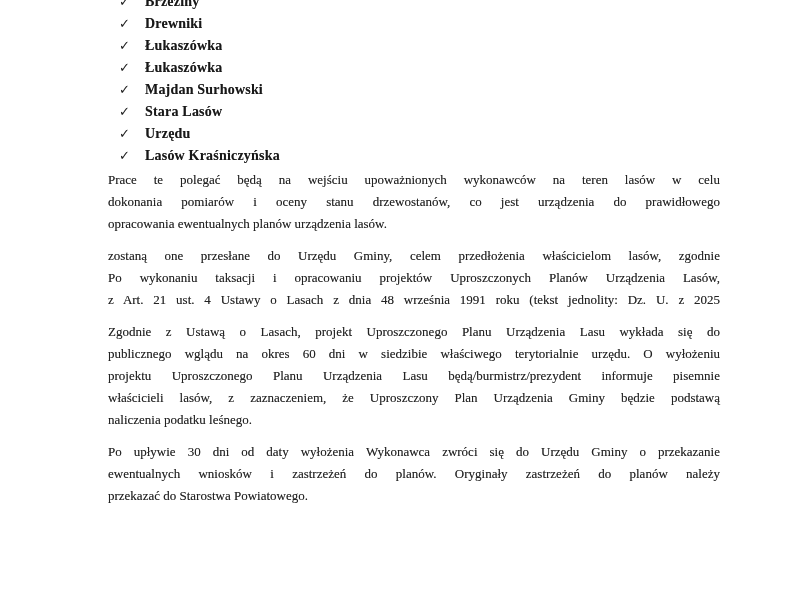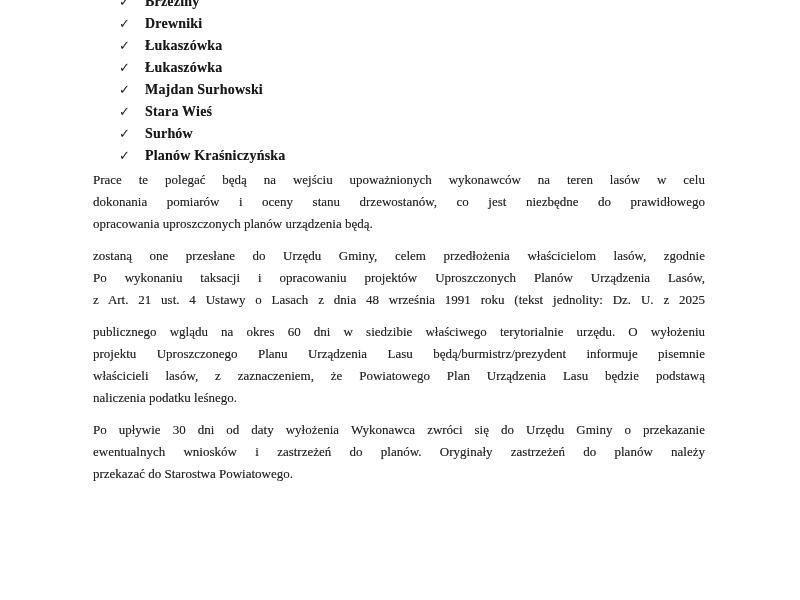--- a/index.html
+++ b/index.html
@@ -46,21 +46,21 @@
   .checklist .label {
     font-size: 14px;
     font-weight: 700;
     letter-spacing: 0.2px;
     color: #181818;
     text-shadow: 0 0 0.5px rgba(30,30,30,0.45);
   }
   
   .body-text {
     position: absolute;
-    left: 93px;
+    left: 108px;
     top: 169px;
     width: 612px;
   }
   .body-text p {
     margin: 0 0 10px 0;
     padding: 0;
   }
   .pline {
     font-size: 13px;
     line-height: 22px;
@@ -96,50 +96,51 @@
     <li>
       <span class="check">✓</span>
       <span class="label">Łukaszówka</span>
     </li>
     <li>
       <span class="check">✓</span>
       <span class="label">Majdan Surhowski</span>
     </li>
     <li>
       <span class="check">✓</span>
-      <span class="label">Stara Wieś</span>
+      <span class="label">Stara Lasów</span>
     </li>
     <li>
       <span class="check">✓</span>
-      <span class="label">Surhów</span>
+      <span class="label">Urzędu</span>
     </li>
     <li>
       <span class="check">✓</span>
-      <span class="label">Planów Kraśniczyńska</span>
+      <span class="label">Lasów Kraśniczyńska</span>
     </li>
   </ul>
 
   <div class="body-text">
 
     <p>
       <span class="pline" style="display:block">Prace te polegać będą na wejściu upoważnionych wykonawców na teren lasów w celu</span>
-      <span class="pline" style="display:block">dokonania pomiarów i oceny stanu drzewostanów, co jest niezbędne do prawidłowego</span>
-      <span class="pline last" style="display:block">opracowania uproszczonych planów urządzenia będą.</span>
+      <span class="pline" style="display:block">dokonania pomiarów i oceny stanu drzewostanów, co jest urządzenia do prawidłowego</span>
+      <span class="pline last" style="display:block">opracowania ewentualnych planów urządzenia lasów.</span>
     </p>
 
     <p>
       <span class="pline" style="display:block">zostaną one przesłane do Urzędu Gminy, celem przedłożenia właścicielom lasów, zgodnie</span>
       <span class="pline" style="display:block">Po wykonaniu taksacji i opracowaniu projektów Uproszczonych Planów Urządzenia Lasów,</span>
       <span class="pline" style="display:block">z Art. 21 ust. 4 Ustawy o Lasach z dnia 48 września 1991 roku (tekst jednolity: Dz. U. z 2025</span>
     </p>
 
     <p>
+      <span class="pline" style="display:block">Zgodnie z Ustawą o Lasach, projekt Uproszczonego Planu Urządzenia Lasu wykłada się do</span>
       <span class="pline" style="display:block">publicznego wglądu na okres 60 dni w siedzibie właściwego terytorialnie urzędu. O wyłożeniu</span>
       <span class="pline" style="display:block">projektu Uproszczonego Planu Urządzenia Lasu będą/burmistrz/prezydent informuje pisemnie</span>
-      <span class="pline" style="display:block">właścicieli lasów, z zaznaczeniem, że Powiatowego Plan Urządzenia Lasu będzie podstawą</span>
+      <span class="pline" style="display:block">właścicieli lasów, z zaznaczeniem, że Uproszczony Plan Urządzenia Gminy będzie podstawą</span>
       <span class="pline last" style="display:block">naliczenia podatku leśnego.</span>
     </p>
 
     <p>
       <span class="pline" style="display:block">Po upływie 30 dni od daty wyłożenia Wykonawca zwróci się do Urzędu Gminy o przekazanie</span>
       <span class="pline" style="display:block">ewentualnych wniosków i zastrzeżeń do planów. Oryginały zastrzeżeń do planów należy</span>
       <span class="pline last" style="display:block">przekazać do Starostwa Powiatowego.</span>
     </p>
 
   </div>

